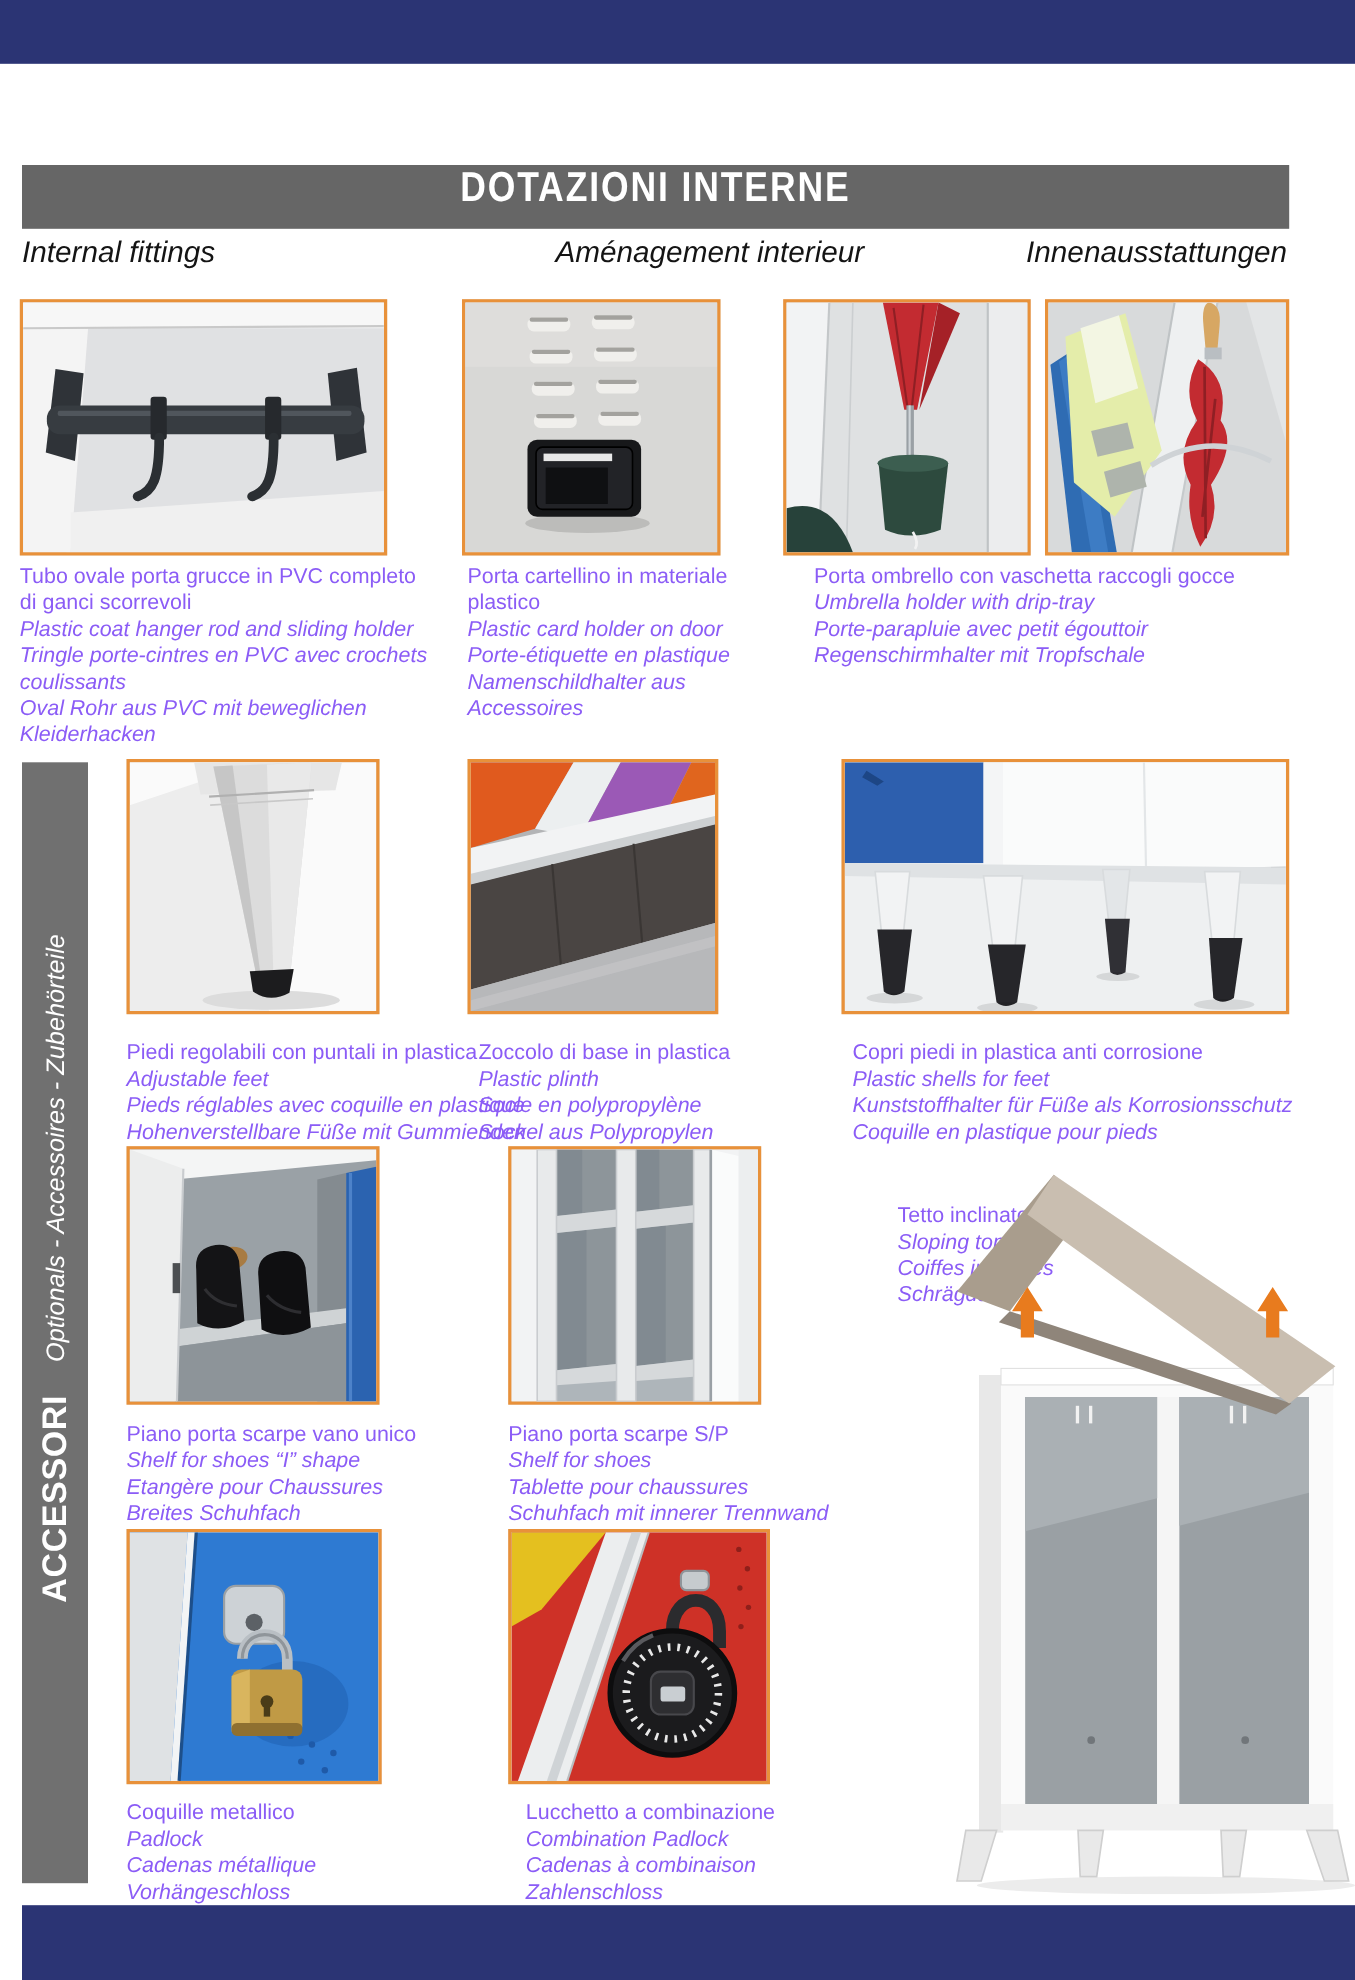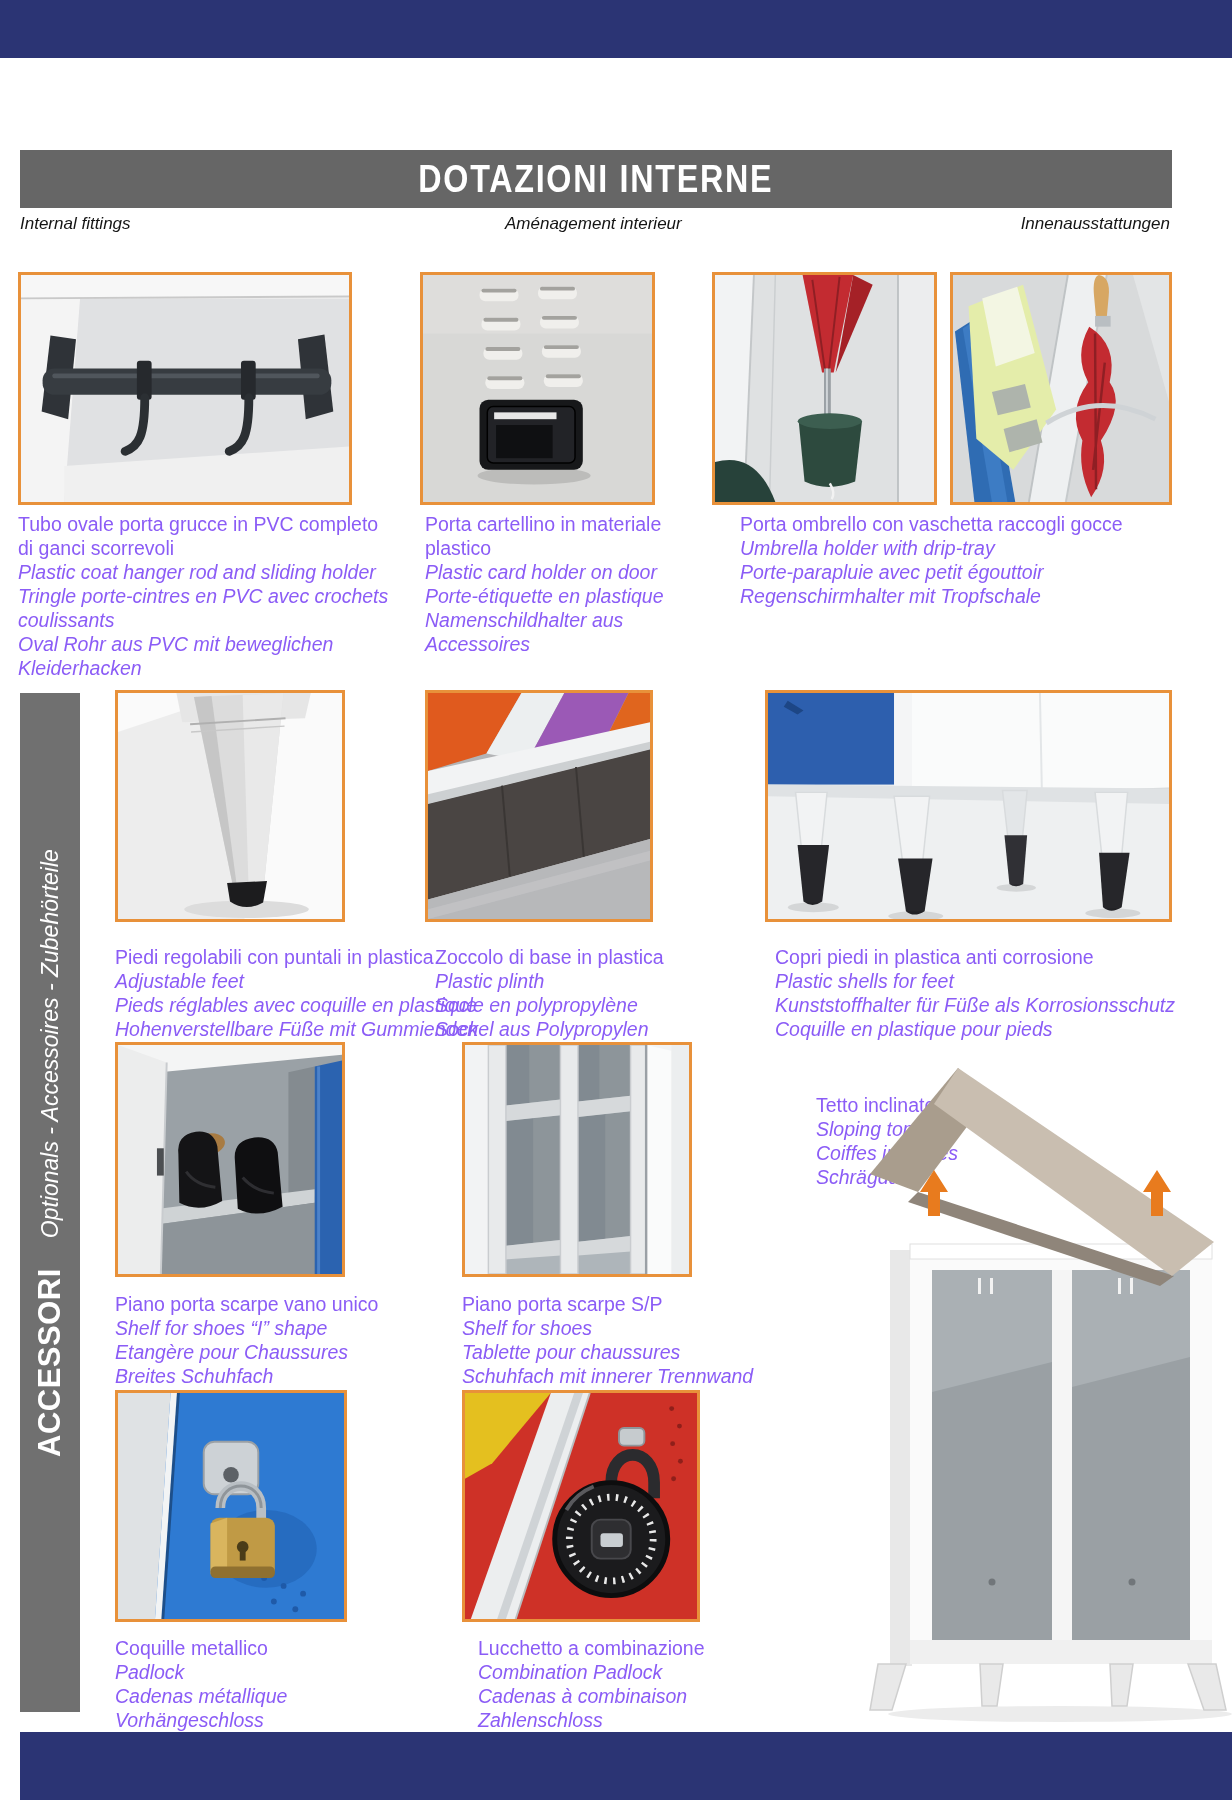--- a/index.html
+++ b/index.html
@@ -1,24 +1,24 @@
 <!DOCTYPE html>
 <html style="--navy: #2B3474; --orange: #E8913A; --graybar: #666666; --sidegray: #707070;"><head>
 <meta charset="utf-8">
 <style>
   html,body{margin:0;padding:0;background:#fff;}
   .page{position:relative;width:1232px;height:1800px;background:#fff;overflow:hidden;
         font-family:"Liberation Sans","DejaVu Sans",sans-serif;color:#1c1c1c;}
   .topbar{position:absolute;left:0;top:0;width:1232px;height:58px;background:var(--navy,#2B3474);}
   .bottombar{position:absolute;left:20px;top:1732px;width:1212px;height:68px;background:var(--navy,#2B3474);}
   .titlebar{position:absolute;left:20px;top:150px;width:1152px;height:58px;background:var(--graybar,#666);
-            display:flex;align-items:center;justify-content:center;}
+            display:flex;justify-content:center;}
   .titlebar .tt{color:#fff;font-weight:bold;font-size:38px;letter-spacing:2px;
                 display:inline-block;transform:scaleX(.85);white-space:nowrap;}
-  .lang{position:absolute;top:214px;font-style:italic;font-size:17px;color:#141414;}
+  .lang{position:absolute;top:214px;font-style:italic;font-size:27px;color:#141414;}
   .photo{position:absolute;border:3px solid var(--orange,#E8913A);box-sizing:border-box;background:#e8e9ea;}
   .photo svg{display:block;width:100%;height:100%;}
   .cap{position:absolute;font-size:19.5px;line-height:24px;color:#8b5cf6;}
   .cap .tr{font-style:italic;}
   .side-rot{position:absolute;left:20px;top:693px;width:1019px;height:60px;background:var(--sidegray,#707070);
             transform-origin:0 0;transform:rotate(-90deg) translateX(-1019px);
             display:flex;align-items:center;gap:30px;padding-left:255px;box-sizing:border-box;}
   .side-rot .acc{color:#fff;font-weight:bold;font-size:31px;letter-spacing:.5px;white-space:nowrap;}
   .side-rot .opt{color:#fff;font-style:italic;font-size:23px;white-space:nowrap;}
   .lockerart{position:absolute;left:860px;top:1062px;width:372px;height:660px;}

